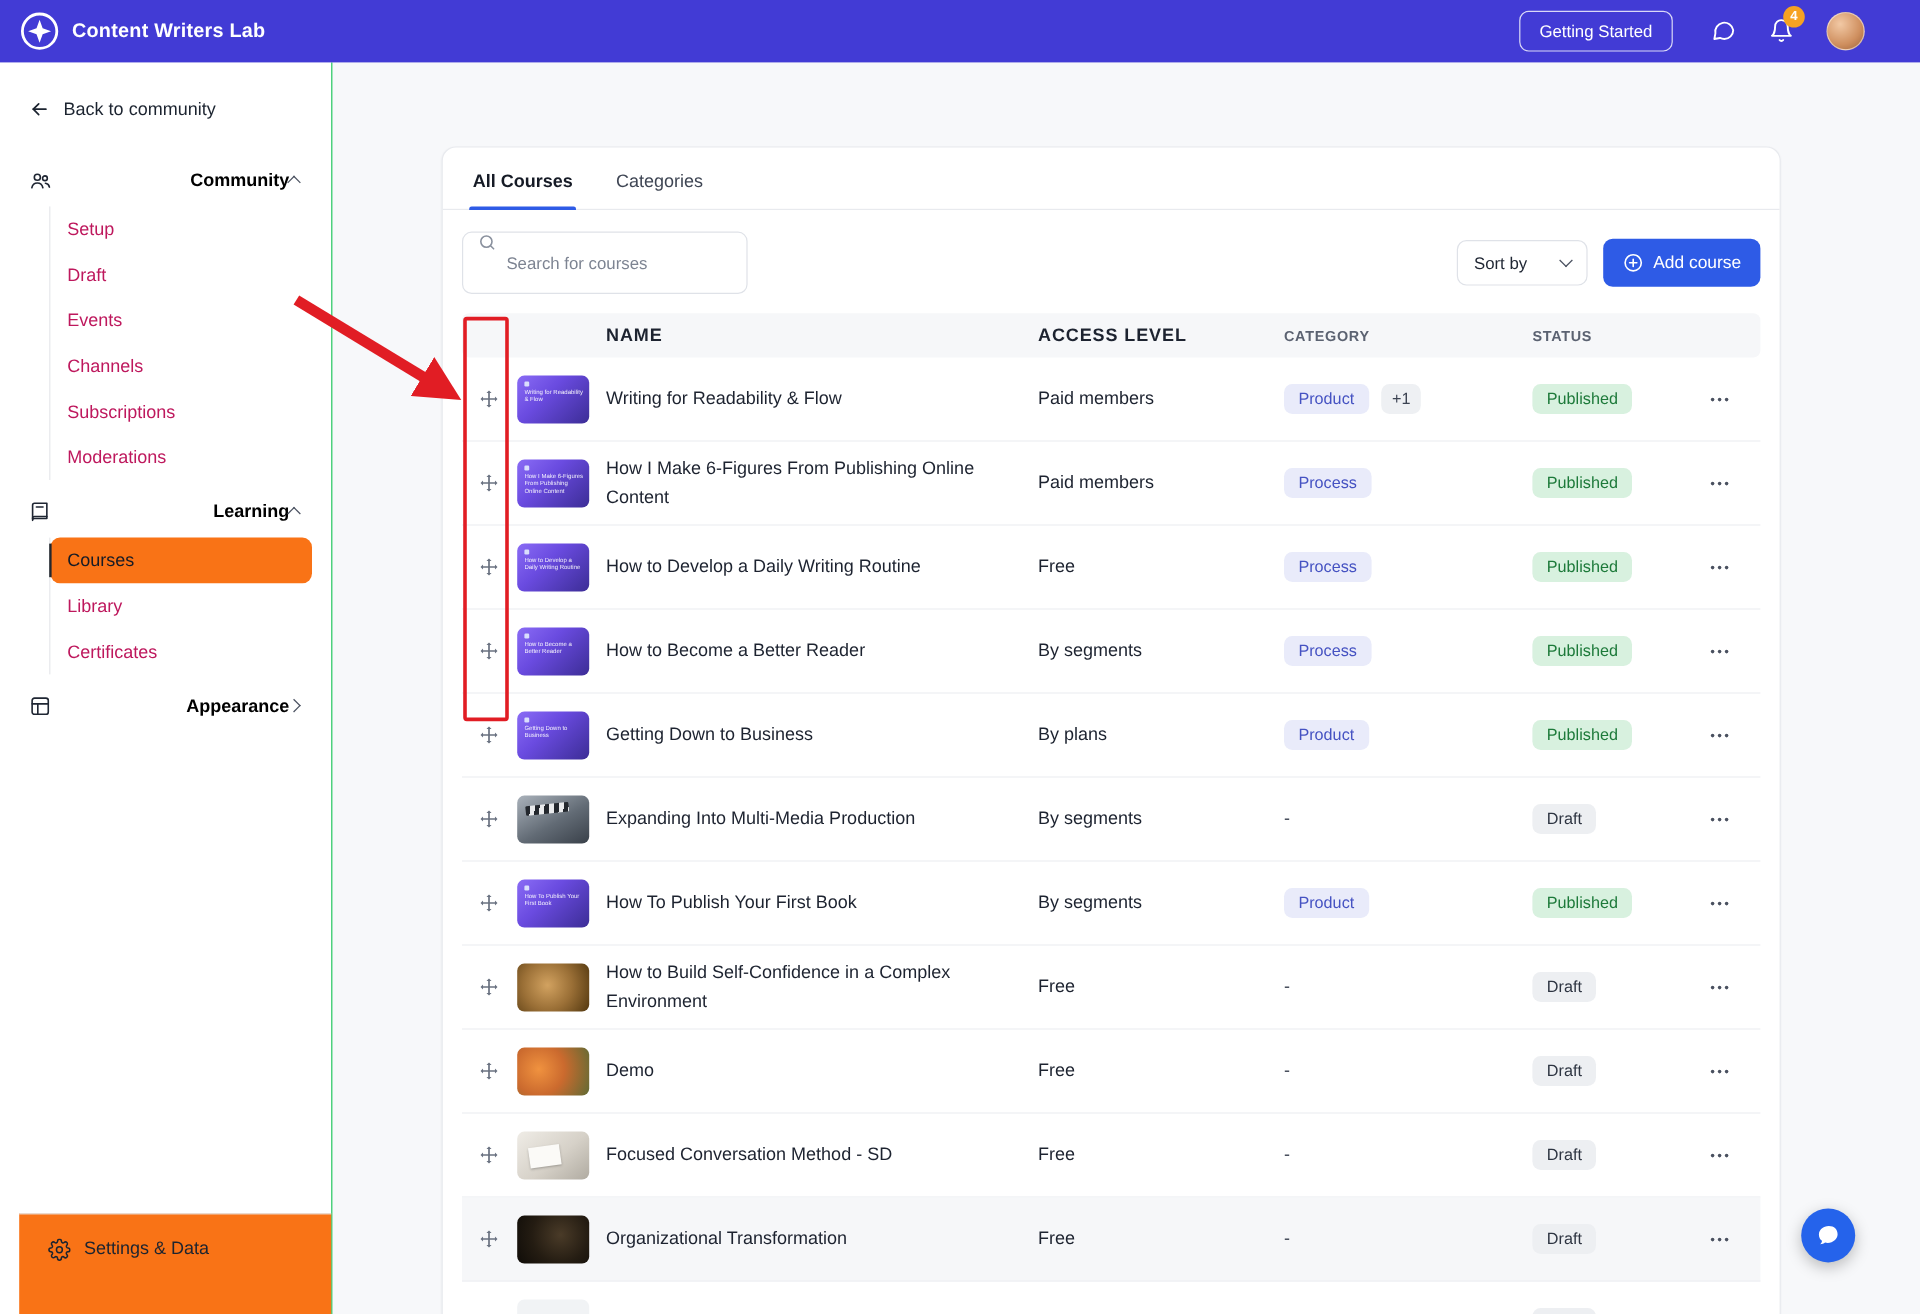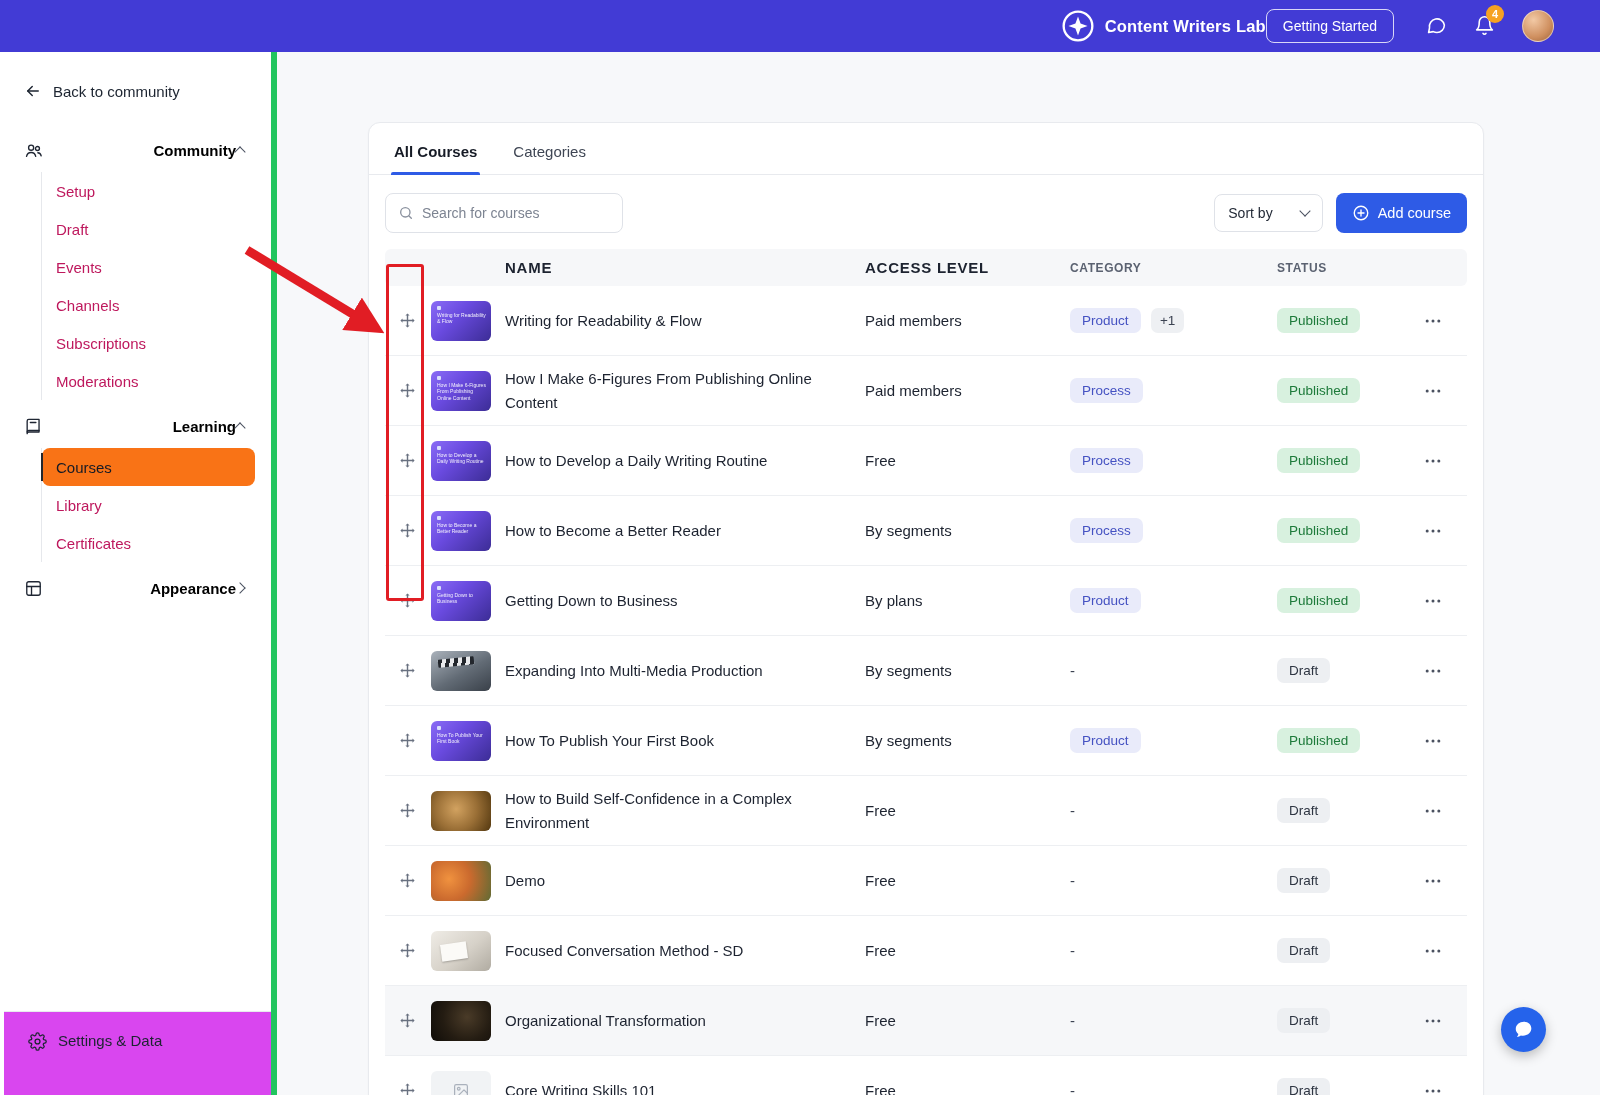--- a/index.html
+++ b/index.html
@@ -1,58 +1,58 @@
 <!DOCTYPE html>
 <html><head>
 <meta charset="utf-8">
 <style>
   *{box-sizing:border-box;margin:0;padding:0;}
   html,body{width:1600px;height:1095px;}
   body{font-family:"Liberation Sans",sans-serif;background:#f7f8fa;overflow:hidden;position:relative;color:#1f2633;}
 
   
-  .topbar{position:absolute;top:0;left:0;right:0;height:52px;background:#423bd5;display:flex;align-items:center;justify-content:flex-end;padding:0 46px 0 16px;z-index:30;}
+  .topbar{position:absolute;top:0;left:0;right:0;height:52px;background:#423bd5;display:flex;align-items:center;justify-content:space-between;padding:0 46px 0 16px;z-index:30;}
   .brand{display:flex;align-items:center;gap:10px;}
   .logo{width:34px;height:34px;display:flex;}
   .logo svg{width:100%;height:100%;}
   .brand-title{color:#fff;font-size:16.5px;font-weight:700;letter-spacing:.2px;}
   .topbar-right{display:flex;align-items:center;gap:26px;}
   .ghost-btn{background:transparent;border:1px solid rgba(255,255,255,.8);color:#fff;font:500 14px "Liberation Sans",sans-serif;padding:8px 16px;border-radius:8px;cursor:pointer;margin-right:6px;}
   .icon-btn{background:none;border:none;width:22px;height:22px;position:relative;cursor:pointer;padding:0;display:flex;}
   .icon-btn svg{width:21px;height:21px;}
   .badge-notif{position:absolute;top:-10px;right:-8px;background:#f6a223;color:#fff;font-size:11px;font-weight:700;min-width:18px;height:18px;border-radius:9px;display:flex;align-items:center;justify-content:center;padding:0 4px;}
   .avatar{width:32px;height:32px;border-radius:50%;background:radial-gradient(circle at 35% 30%,#f2c9a5,#cf8f5f 60%,#9c6138);border:1px solid rgba(255,255,255,.5);cursor:pointer;}
 
   
-  .sidebar{position:absolute;top:52px;left:0;bottom:0;width:277px;background:#fff;border-right:6px solid #22c55e;z-index:5;}
+  .sidebar{position:absolute;top:52px;left:0;bottom:0;width:277px;background:#fff;border-right:1px solid #22c55e;z-index:5;}
   .back-link{display:flex;align-items:center;gap:11px;padding:30px 24px 24px;font-size:15px;font-weight:500;color:#1c2430;cursor:pointer;}
   .back-link svg{width:18px;height:18px;}
   .nav-section{display:flex;align-items:center;height:40px;padding:0 24px;cursor:pointer;margin-top:6px;}
   .section-icon{width:19px;height:19px;color:#1f2633;margin-right:10px;display:flex;flex-shrink:0;}
   .section-icon svg{width:100%;height:100%;}
   .section-label{font-size:15px;font-weight:700;color:#000000;flex:1;text-align:right;}
   .chevron{width:8px;height:8px;border-right:1.7px solid #4a5160;border-bottom:1.7px solid #4a5160;margin-right:3px;}
   .chevron.up{transform:rotate(-135deg);margin-top:4px;}
   .chevron.right{transform:rotate(-45deg);}
   .subitems{margin:2px 0 4px 41px;border-left:1px solid #e6e8ec;}
   .subitem{position:relative;height:38px;display:flex;align-items:center;padding-left:14px;margin-right:16px;font-size:15px;color:#be185d;cursor:pointer;border-radius:8px;}
   .subitem.active{background:#f97316;font-weight:500;color:#161b26;}
   .subitem.active::before{content:'';position:absolute;left:-1px;top:5px;bottom:5px;width:2px;background:#23272e;}
-  .sidebar-footer{position:absolute;left:4px;right:0;bottom:0;height:84px;border-top:1px solid #e8eaee;display:flex;align-items:flex-start;gap:11px;padding:20px 24px;font-size:15px;font-weight:500;color:#1c2430;cursor:pointer;background:#d946ef;}
+  .sidebar-footer{position:absolute;left:16px;right:0;bottom:0;height:84px;border-top:1px solid #e8eaee;display:flex;align-items:flex-start;gap:11px;padding:20px 24px;font-size:15px;font-weight:500;color:#1c2430;cursor:pointer;background:#f97316;}
   .sidebar-footer svg{width:19px;height:19px;}
 
   
   .main{position:absolute;left:277px;top:52px;right:0;bottom:0;overflow:hidden;margin-top:27px;}
   .card{position:absolute;left:91px;top:43px;width:1116px;height:1200px;background:#fff;border:1px solid #e8eaee;border-radius:12px;box-shadow:0 1px 2px rgba(16,24,40,.04);}
   .tabs{display:flex;gap:36px;padding:0 25px;border-bottom:1px solid #e8eaee;height:52px;align-items:flex-end;}
   .tab{padding-bottom:14px;font-size:15px;color:#3f4654;position:relative;cursor:pointer;}
   .tab.active{color:#161b26;font-weight:700;}
   .tab.active::after{content:'';position:absolute;left:-3px;right:-3px;bottom:-1px;height:3px;background:#2e5be6;border-radius:2px 2px 0 0;}
   .toolbar{display:flex;justify-content:space-between;align-items:center;padding:18px 16px 0;}
-  .search{width:238px;height:40px;border:1px solid #dfe2e8;border-radius:8px;display:flex;align-items:center;gap:8px;padding:0 12px;background:#fff;}
+  .search{width:238px;height:52px;border:1px solid #dfe2e8;border-radius:8px;display:flex;gap:8px;padding:0 12px;background:#fff;}
   .search svg{width:16px;height:16px;flex-shrink:0;}
   .search input{border:none;outline:none;font:400 14px "Liberation Sans",sans-serif;color:#1f2633;width:100%;background:transparent;}
   .search input::placeholder{color:#7d8492;}
   .toolbar-right{display:flex;gap:13px;align-items:center;}
   .sort{height:38px;border:1px solid #dfe2e8;border-radius:8px;background:#fff;display:flex;align-items:center;gap:28px;padding:0 13px;font-size:14px;color:#1f2633;cursor:pointer;}
   .chev-down{width:8px;height:8px;border-right:1.7px solid #4a5160;border-bottom:1.7px solid #4a5160;transform:rotate(45deg);margin-top:-4px;}
   .primary-btn{height:40px;background:#2e5be6;border:none;border-radius:8px;color:#fff;display:flex;align-items:center;gap:8px;padding:0 16px;font:500 14.5px "Liberation Sans",sans-serif;cursor:pointer;}
   .primary-btn svg{width:18px;height:18px;}
 
   

